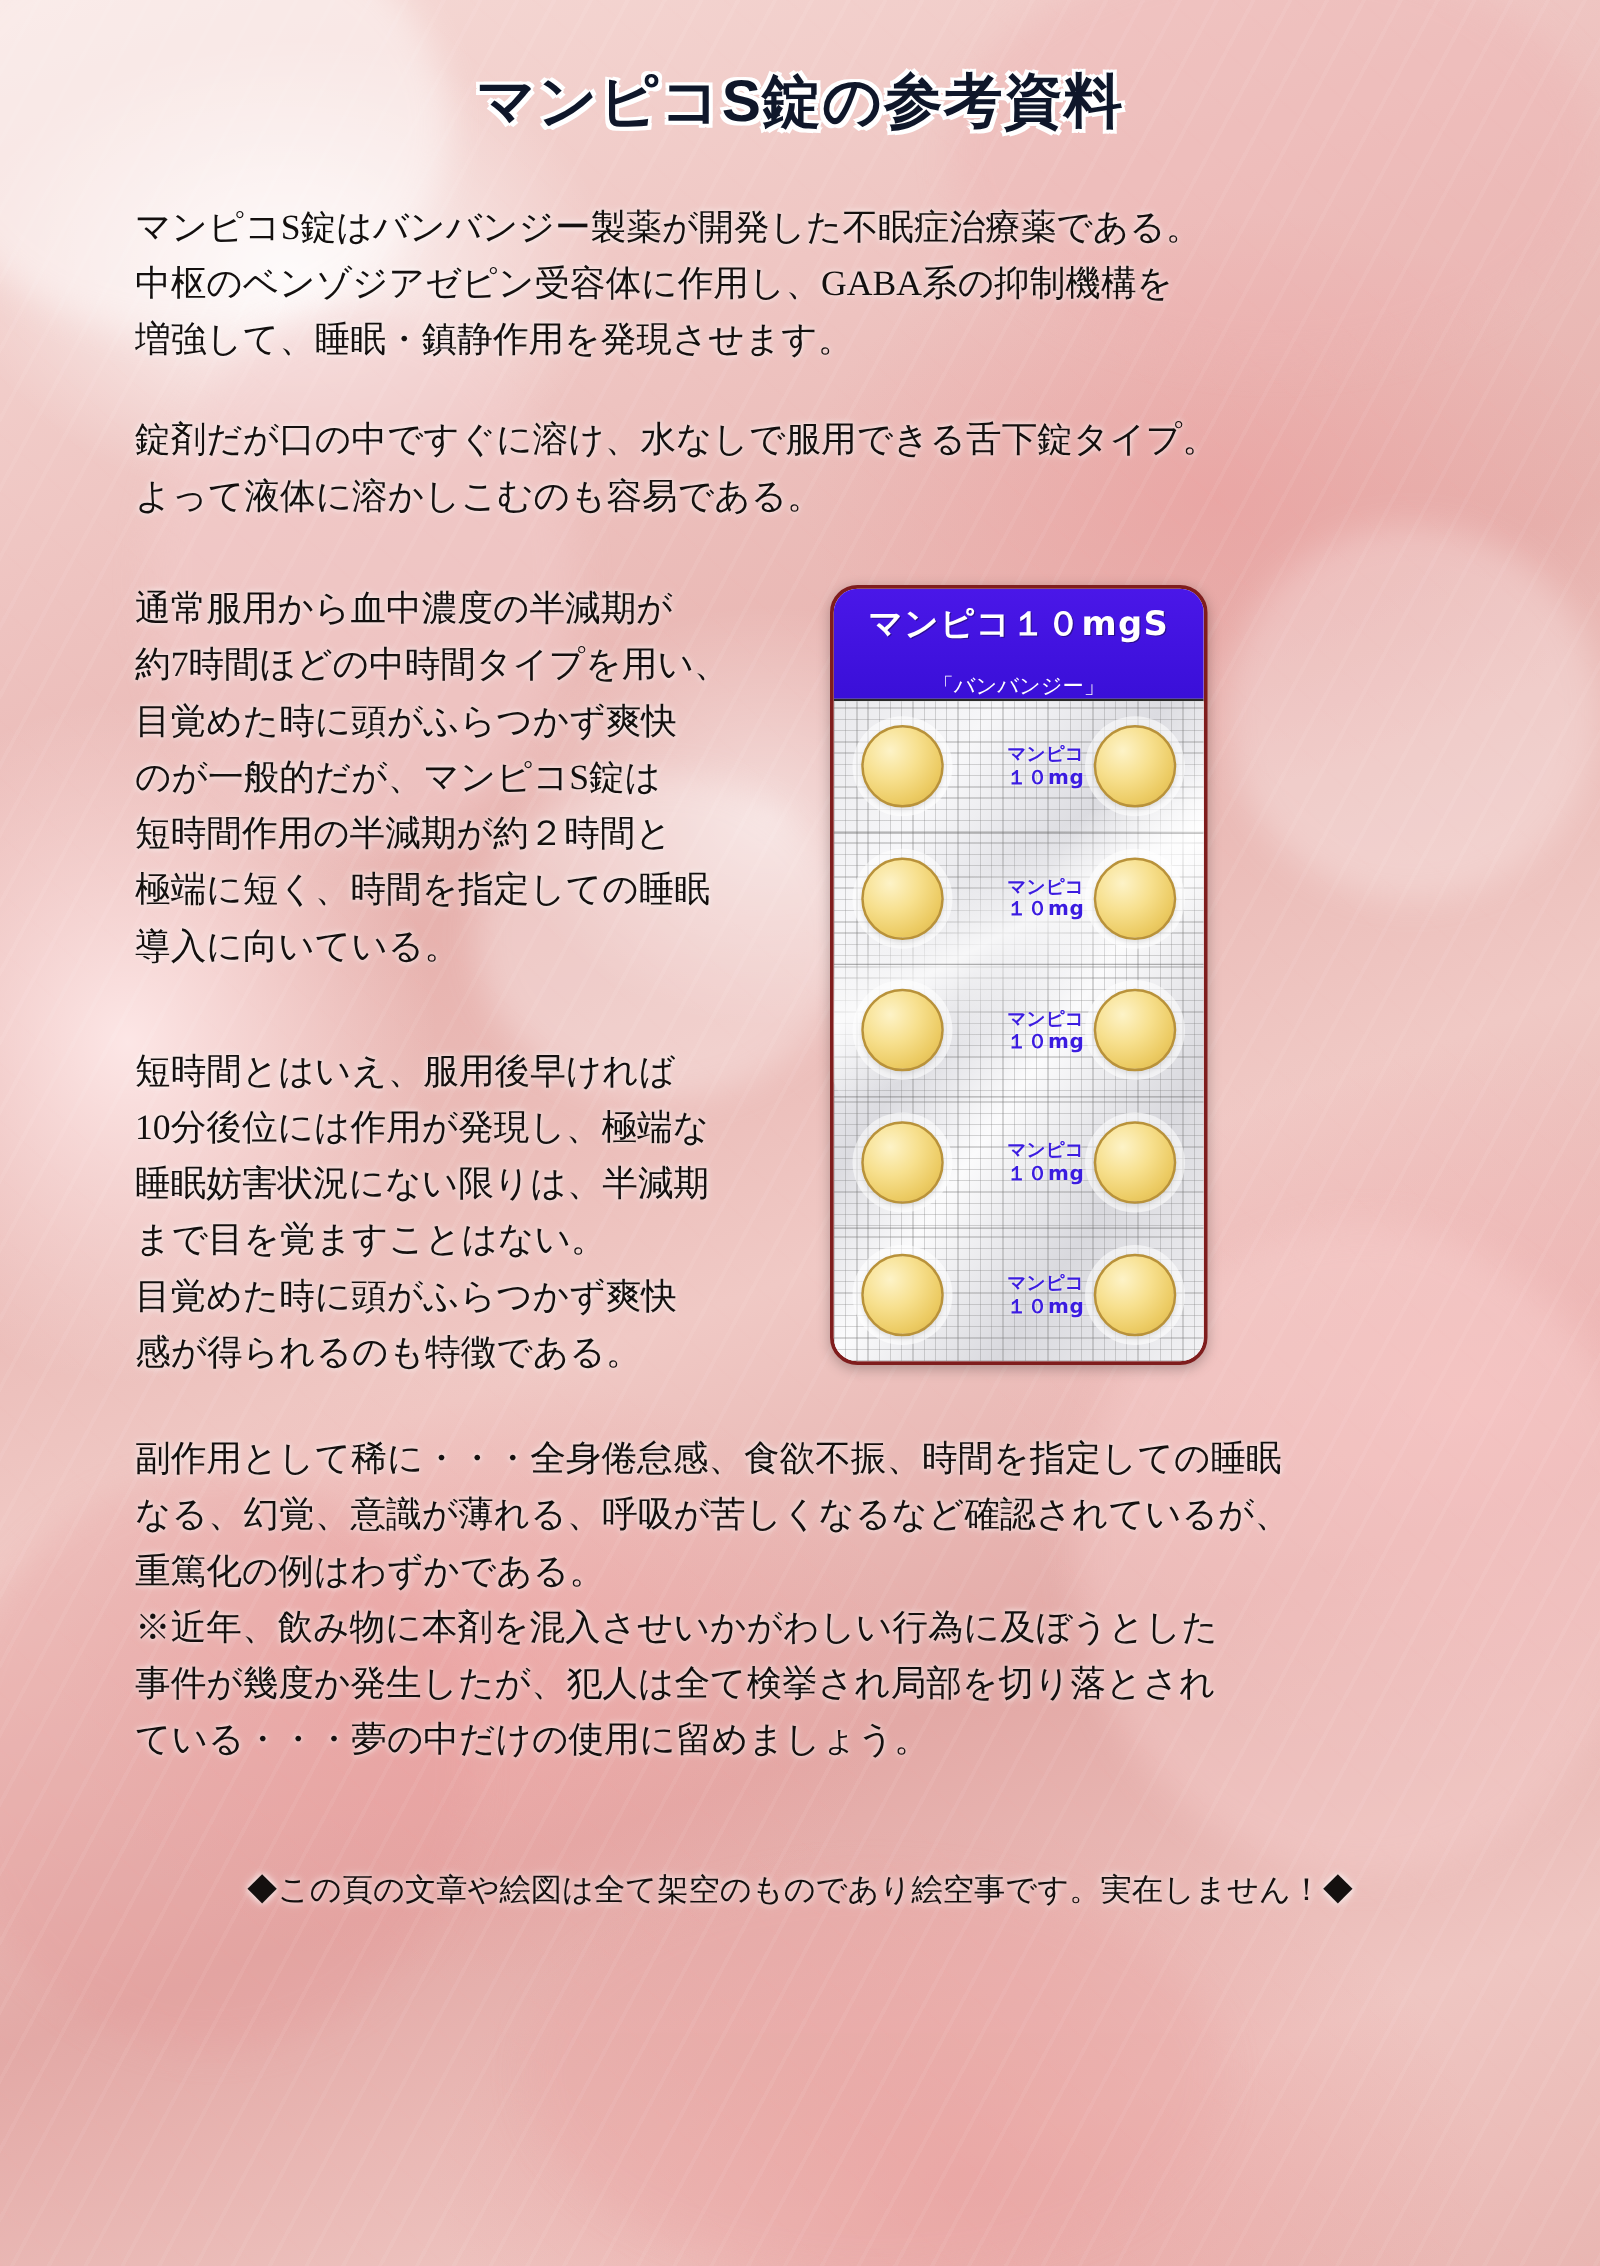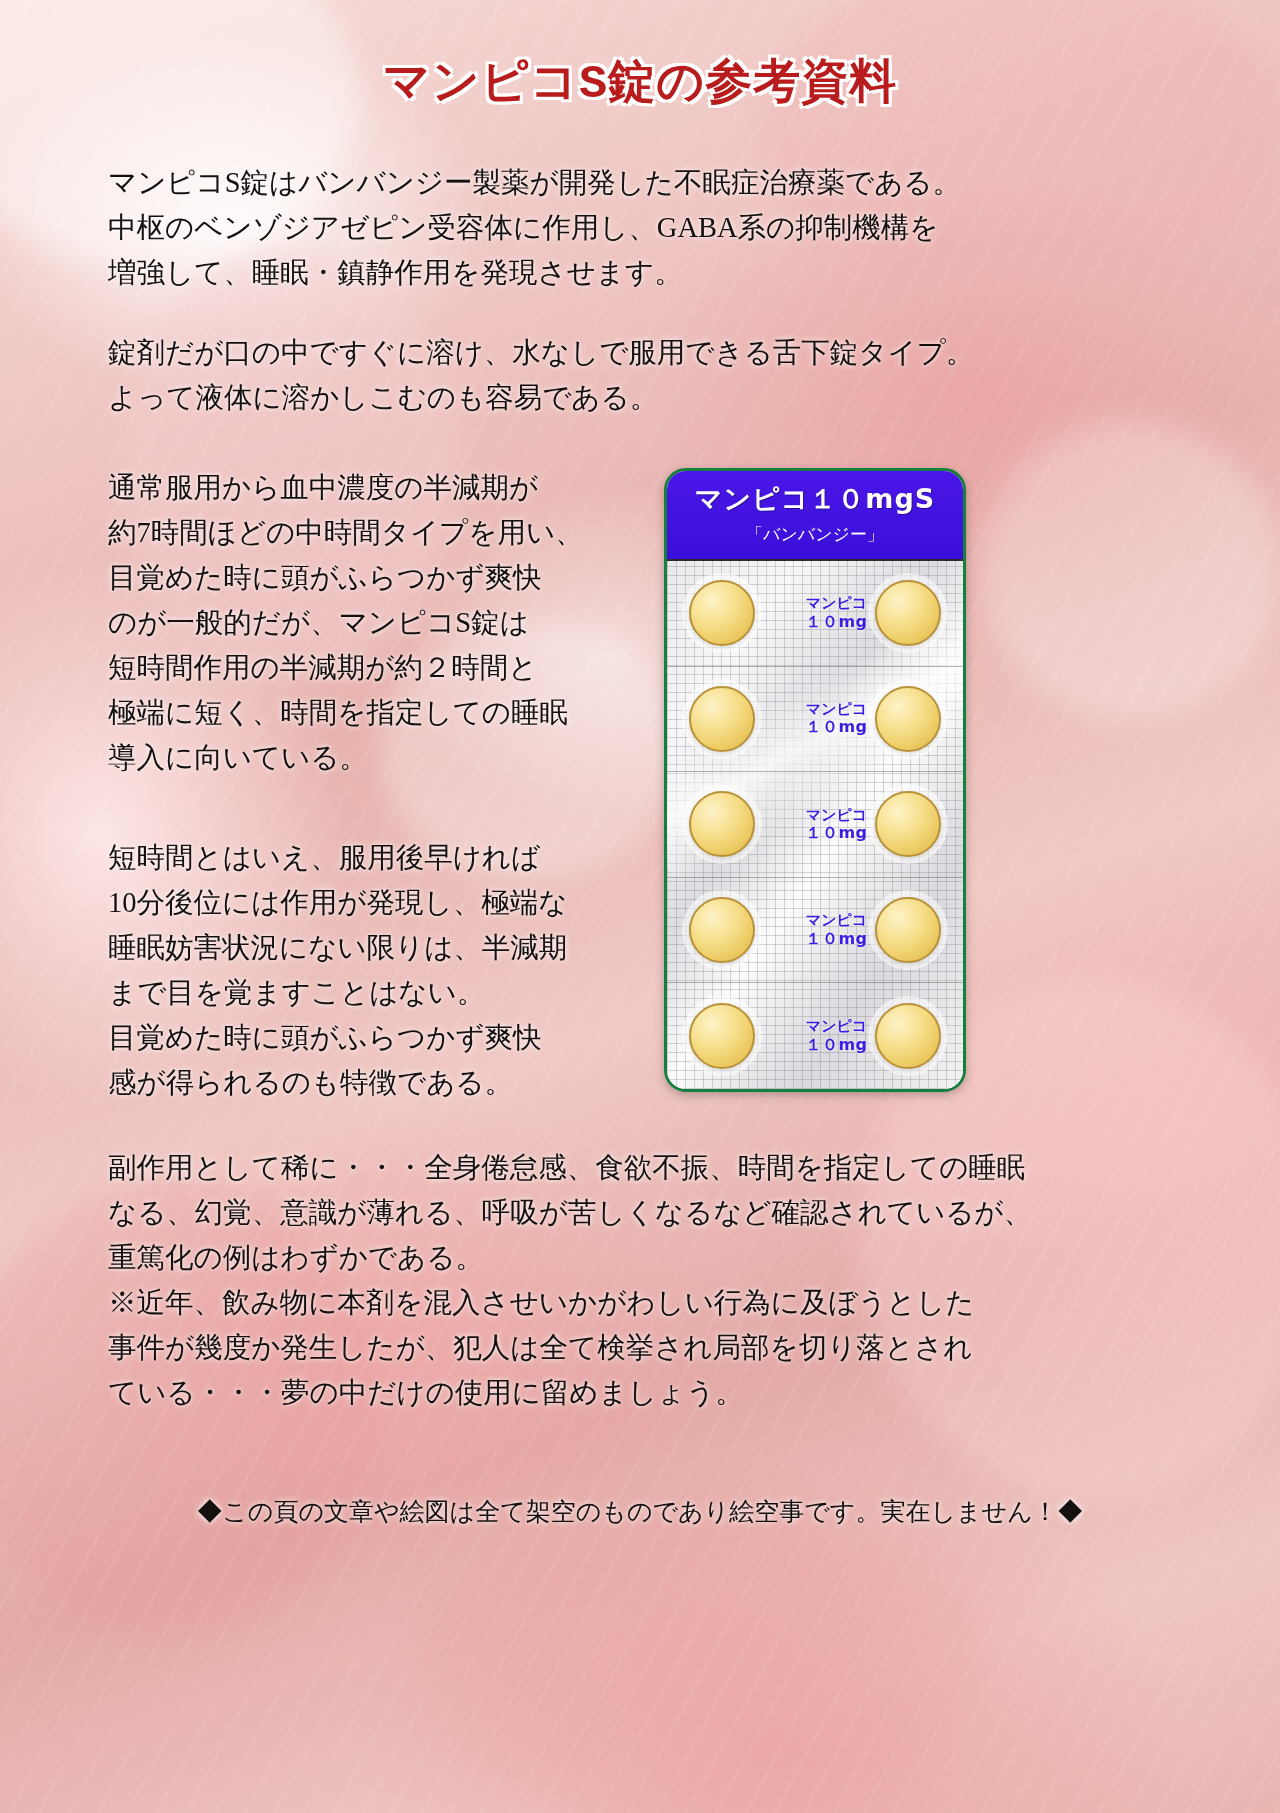--- a/index.html
+++ b/index.html
@@ -58,25 +58,25 @@
     position: absolute;
     inset: 0;
   }
 
   .title {
     position: absolute;
     top: 50px;
     left: 0;
     width: 100%;
     text-align: center;
-    font-family: Liberation Mono, monospace;
+    font-family: Liberation Sans, sans-serif;
     font-weight: bold;
     font-size: 47px;
     letter-spacing: 1px;
-    color: #b91c1c;
+    color: #0f172a;
     text-shadow:
       2px 0 0 #fff, -2px 0 0 #fff, 0 2px 0 #fff, 0 -2px 0 #fff,
       2px 2px 0 #fff, -2px 2px 0 #fff, 2px -2px 0 #fff, -2px -2px 0 #fff,
       3px 3px 0 #fff, -3px -3px 0 #fff, 3px -3px 0 #fff, -3px 3px 0 #fff;
   }
 
   .para {
     position: absolute;
     font-family: "Liberation Serif", "DejaVu Serif", serif;
     font-size: 28.5px;
@@ -105,21 +105,21 @@
   }
 
   
   #blister {
     position: absolute;
     left: 664px;
     top: 468px;
     width: 296px;
     height: 618px;
     background: #ffffff;
-    border: 3px solid #15803d;
+    border: 3px solid #7f1d1d;
     border-radius: 22px;
     overflow: hidden;
     box-shadow: 0 3px 10px rgba(0,0,0,.25);
   }
   .blister-header {
     position: relative;
     height: 88px;
     background: linear-gradient(180deg, #4a17e8 0%, #3a0fd8 100%);
     border-bottom: 2px solid #2a2a2a;
     color: #fff;
@@ -128,21 +128,21 @@
   }
   .blister-brand {
     padding-top: 10px;
     font-size: 27px;
     font-weight: bold;
     letter-spacing: 1px;
     text-shadow: 1px 1px 0 rgba(0,0,0,.35);
   }
   .blister-maker {
     font-size: 17px;
-    margin-top: 6px;
+    margin-top: 20px;
     letter-spacing: 0px;
   }
   .blister-body {
     position: relative;
     height: 528px;
     background:
       repeating-linear-gradient(0deg, rgba(120,120,120,.30) 0px, rgba(120,120,120,.30) 1px, rgba(0,0,0,0) 1px, rgba(0,0,0,0) 9px),
       repeating-linear-gradient(90deg, rgba(120,120,120,.30) 0px, rgba(120,120,120,.30) 1px, rgba(0,0,0,0) 1px, rgba(0,0,0,0) 9px),
       linear-gradient(125deg, #e9e9ec 0%, #f7f7f9 20%, #dcdce1 40%, #fbfbfc 55%, #d9d9de 75%, #f3f3f5 100%);
   }

